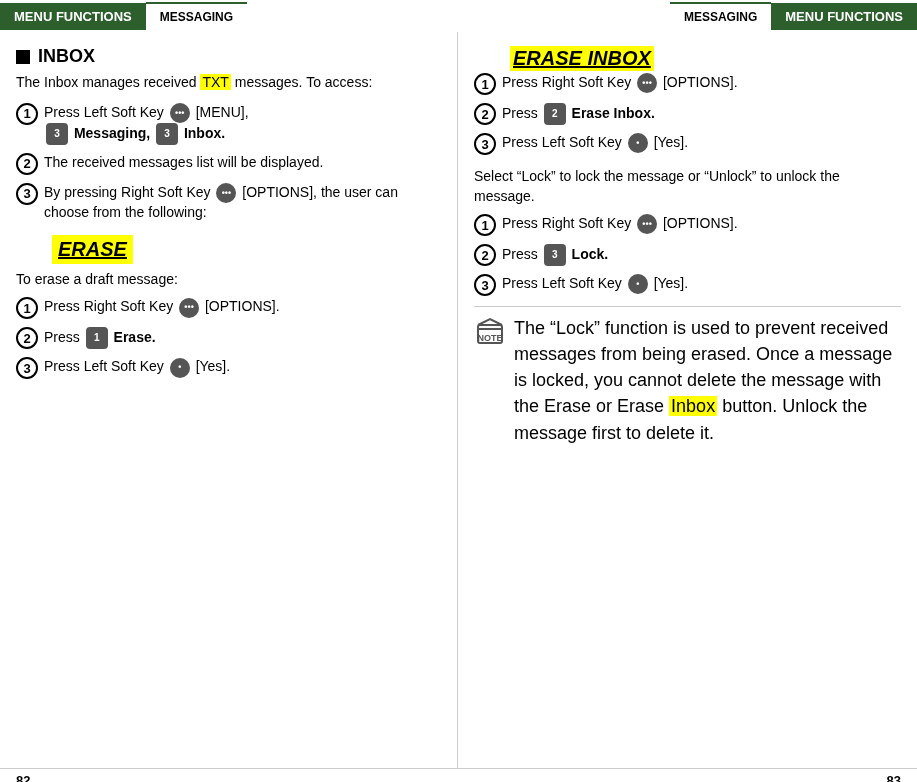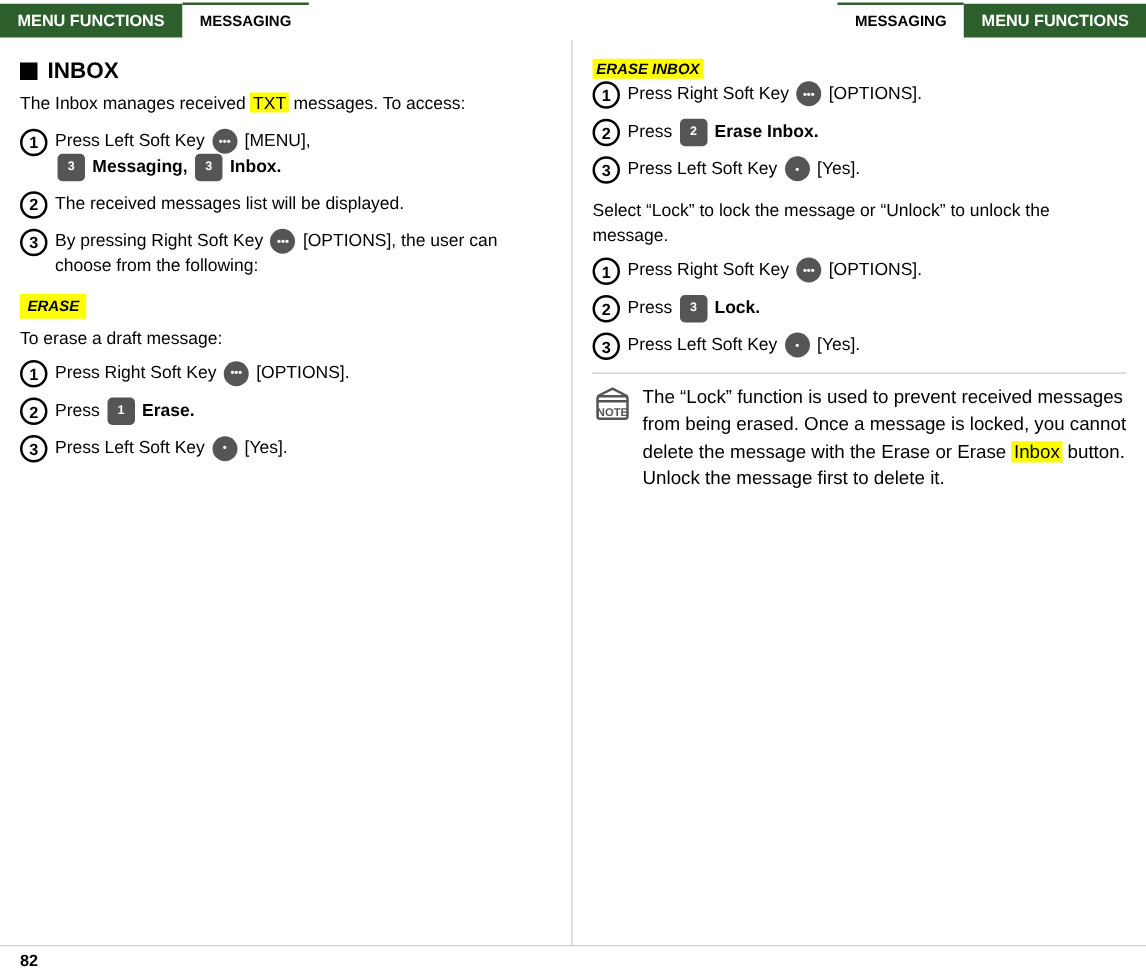--- a/index.html
+++ b/index.html
@@ -141,24 +141,26 @@
       background: #555;
       color: #fff;
       font-size: 10px;
       font-weight: bold;
       margin: 0 2px;
       vertical-align: middle;
     }
 
     
     .section-label {
-      font-size: 12px;
+      font-size: 20px;
       font-style: italic;
       font-weight: bold;
+      text-decoration: underline;
       margin-bottom: 2px;
+      margin-left: 36px;
     }
     .section-label-yellow {
       background: #ffff00;
       display: inline-block;
       padding: 1px 3px;
     }
 
     .section-desc {
       font-size: 14px;
       margin-bottom: 8px;
@@ -183,28 +185,28 @@
       padding-top: 8px;
     }
     .note-icon {
       width: 32px;
       height: 32px;
       flex-shrink: 0;
       margin-right: 8px;
       margin-top: 2px;
     }
     .note-text {
-      font-size: 15px;
+      font-size: 18px;
       line-height: 1.45;
     }
 
     
     .footer {
       display: flex;
-      height: 26px;
+      height: 14px;
       border-top: 1px solid #ccc;
     }
     .footer-left {
       width: 458px;
       padding: 4px 16px;
       font-size: 13px;
       font-weight: bold;
     }
     .footer-right {
       width: 459px;
@@ -407,13 +409,14 @@
         <span class="highlight-yellow">Inbox</span>
         <span>button. Unlock the message first to delete it.</span>
       </div>
     </div>
 
   </div>
 </div>
 
 <div class="footer">
   <div class="footer-left">82</div>
+  <div class="footer-right">83</div>
 </div>
 
 </body></html>

